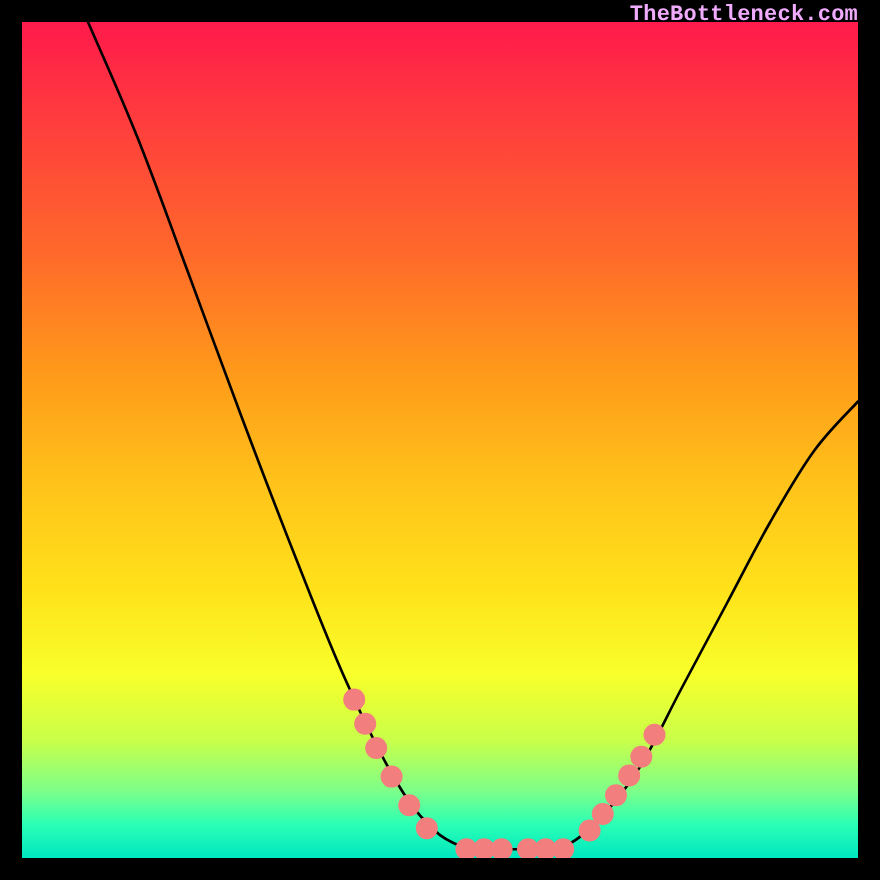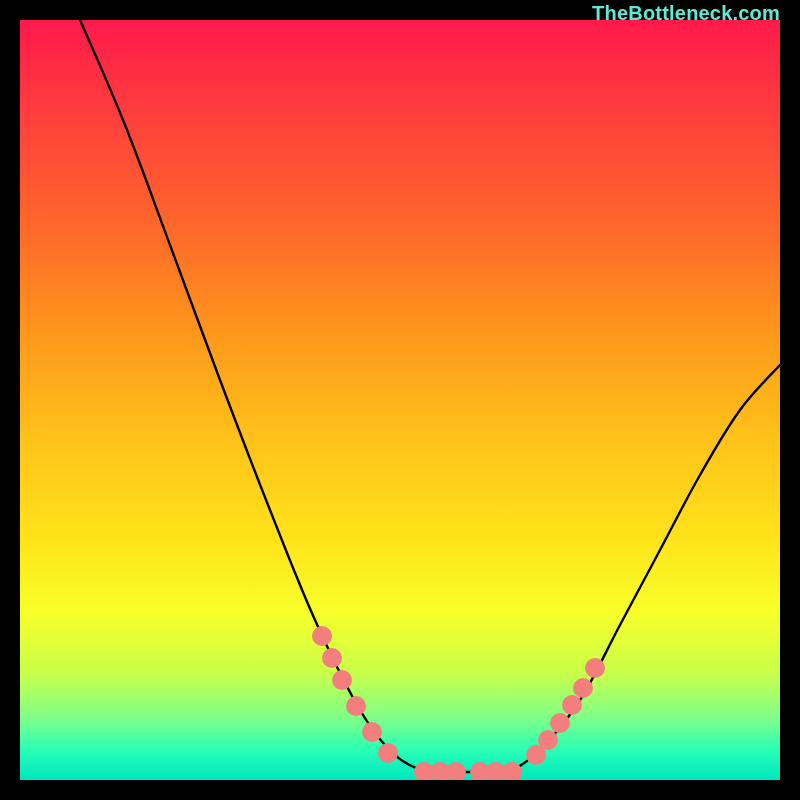--- a/index.html
+++ b/index.html
@@ -35,24 +35,24 @@
       #c8ff4a 86%,
       #7dff8a 92%,
       #2affb5 96%,
       #00e6c0 100%
     );
   }
   .watermark {
     position: absolute;
     top: 2px;
     right: 20px;
-    font-family: Liberation Sans, sans-serif;
+    font-family: Liberation Mono, monospace;
     font-size: 20px;
     font-weight: 600;
-    color: #5eead4;
+    color: #f0abfc;
     letter-spacing: 0.2px;
     user-select: none;
   }
   svg {
     position: absolute;
     left: 0;
     top: 0;
   }
 </style>
 </head>

